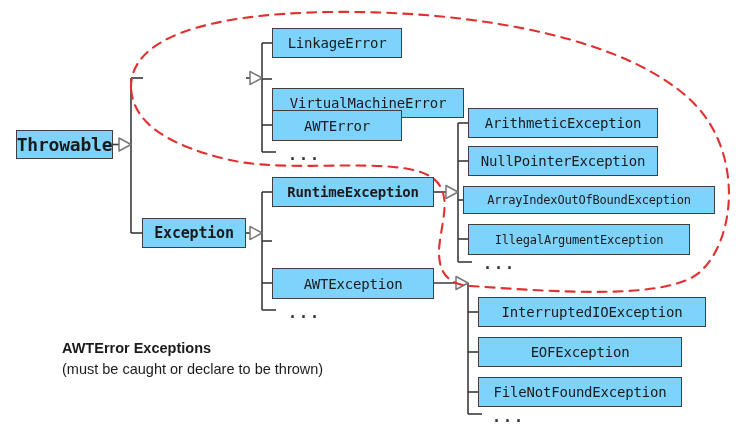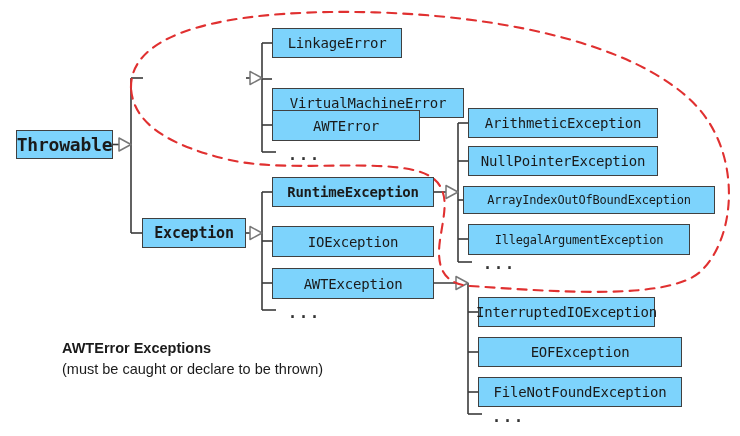--- a/index.html
+++ b/index.html
@@ -117,37 +117,36 @@
 
   <div class="node bold" style="left:16px; top:130px; width:97px; height:29px; font-size:18px;">Throwable</div>
 
 
   <div class="node bold" style="left:142px; top:218px; width:104px; height:30px; font-size:15px;">Exception</div>
 
   <div class="node" style="left:272px; top:28px; width:130px; height:30px; font-size:14px;">LinkageError</div>
 
   <div class="node" style="left:272px; top:64px; width:192px; height:30px; font-size:14px;margin-top:24px;">VirtualMachineError</div>
 
-  <div class="node" style="left:272px; top:110px; width:148px; height:31px; font-size:14px;">AWTError</div>
+  <div class="node" style="left:272px; top:110px; width:130px; height:31px; font-size:14px;">AWTError</div>
 
   <div class="node bold" style="left:272px; top:177px; width:162px; height:30px; font-size:14px;">RuntimeException</div>
 
-  <div class="node" style="left:272px; top:226px; width:162px; height:31px; font-size:14px;">IOException</div>
 
   <div class="node" style="left:468px; top:108px; width:190px; height:30px; font-size:14px;">ArithmeticException</div>
 
   <div class="node" style="left:272px; top:268px; width:162px; height:31px; font-size:14px;">AWTException</div>
 
   <div class="node" style="left:468px; top:146px; width:190px; height:30px; font-size:14px;">NullPointerException</div>
 
   <div class="node" style="left:463px; top:186px; width:252px; height:28px; font-size:12px;">ArrayIndexOutOfBoundException</div>
 
   <div class="node" style="left:468px; top:224px; width:222px; height:31px; font-size:12px;">IllegalArgumentException</div>
 
-  <div class="node" style="left:478px; top:297px; width:177px; height:30px; font-size:14px;">InterruptedIOException</div>
+  <div class="node" style="left:478px; top:297px; width:228px; height:30px; font-size:14px;">InterruptedIOException</div>
 
   <div class="node" style="left:478px; top:337px; width:204px; height:30px; font-size:14px;">EOFException</div>
 
   <div class="node" style="left:478px; top:377px; width:204px; height:30px; font-size:14px;">FileNotFoundException</div>
 
   <div class="ellipsis" style="left:288px; top:146px; font-size:15px;">...</div>
 
   <div class="ellipsis" style="left:288px; top:304px; font-size:15px;">...</div>
 
   <div class="ellipsis" style="left:483px; top:255px; font-size:15px;">...</div>

